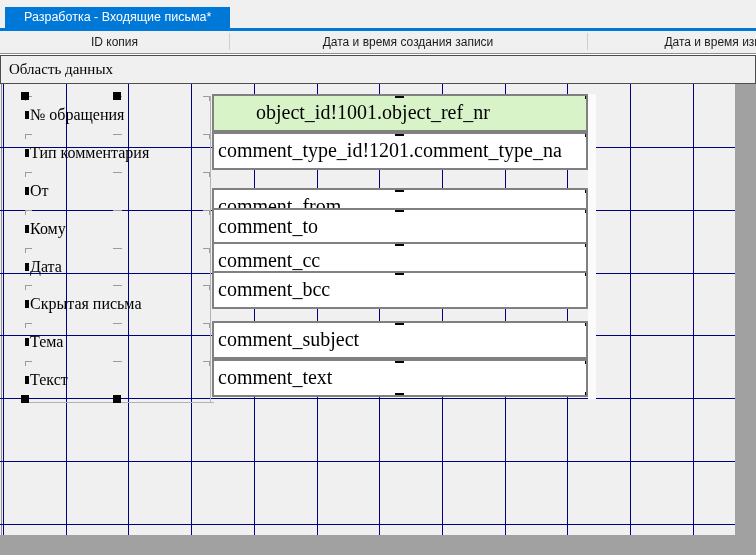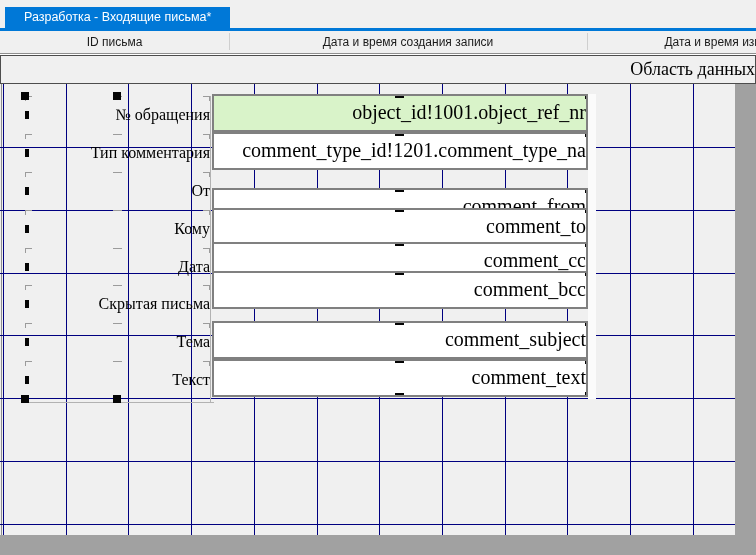--- a/index.html
+++ b/index.html
@@ -5,21 +5,21 @@
   :root{
     --accent:#0078d7; --grid:#000080; --fborder:#808080;
     --hl:#d9f3c9; --chrome:#a1a1a1; --bg:#f0f0f0;
   }
   *{box-sizing:border-box; margin:0; padding:0;}
   html,body{width:756px;height:555px;overflow:hidden;}
   body{
     position:relative; background:var(--bg);
     font-family:"Liberation Sans","DejaVu Sans",sans-serif;
   }
-  .abs{position:absolute;text-align:right;}
+  .abs{position:absolute;}
 
   
   .tab{
     left:5px; top:7px; height:21px; line-height:21px;
     background:var(--accent); color:#fff; font-size:12.5px;
     padding:0 19px; white-space:nowrap;
   }
   .tabstrip{left:0; top:28px; width:756px; height:3px; background:var(--accent);}
 
   
@@ -27,21 +27,21 @@
            text-align:center; overflow:hidden; white-space:nowrap;}
   .coldiv{top:33px; width:1px; height:17px; background:#cfcfcf;}
   .sep1{left:0; top:53px; width:756px; height:1px; background:#8f8f8f;}
   .sep2{left:0; top:54px; width:756px; height:1px; background:#ffffff;}
 
   
   .band{
     left:0; top:55px; width:756px; height:29px;
     border:1px solid #4d4d4d; background:var(--bg);
     font-family:"Liberation Serif","DejaVu Serif",serif;
-    font-size:18px; color:#000; line-height:26px; padding-left:8px;
+    font-size:15px; color:#000; line-height:26px; padding-left:8px;
   }
 
   
   .canvas{left:0; top:84px; width:735px; height:451px; background:var(--bg); overflow:hidden;}
   .leftedge{left:1px; top:0; width:1px; height:451px; background:#8e8e8e;}
   .vlines{left:3px; top:0; width:731px; height:451px;
     background:repeating-linear-gradient(to right, var(--grid) 0 1px, transparent 1px 62.7px);}
   .hlines{left:0; top:63px; width:735px; height:388px;
     background:repeating-linear-gradient(to bottom, var(--grid) 0 1px, transparent 1px 62.8px);}
 
@@ -93,21 +93,21 @@
   .corner-tr{position:absolute; right:-6px; top:-4px; width:7px; height:7px; background:#050505;}
   .corner-br{position:absolute; right:-6px; bottom:-4px; width:7px; height:7px; background:#050505;}
   .h-bc{position:absolute; bottom:-5px; left:50%; margin-left:-5px; width:9px; height:7px; background:#050505;}
 </style>
 </head>
 <body>
 
 <div class="abs tab">Разработка - Входящие письма*</div>
 <div class="abs tabstrip"></div>
 
-<div class="abs colhead" style="left:0;width:229px;">ID письма</div>
+<div class="abs colhead" style="left:0;width:229px;">ID копия</div>
 <div class="abs colhead" style="left:229px;width:358px;">Дата и время создания записи</div>
 <div class="abs colhead" style="left:587px;width:253px;">Дата и время изм</div>
 <div class="abs coldiv" style="left:229px;"></div>
 <div class="abs coldiv" style="left:587px;"></div>
 <div class="abs sep1"></div>
 <div class="abs sep2"></div>
 
 <div class="abs band">Область данных</div>
 
 <div class="abs canvas">

